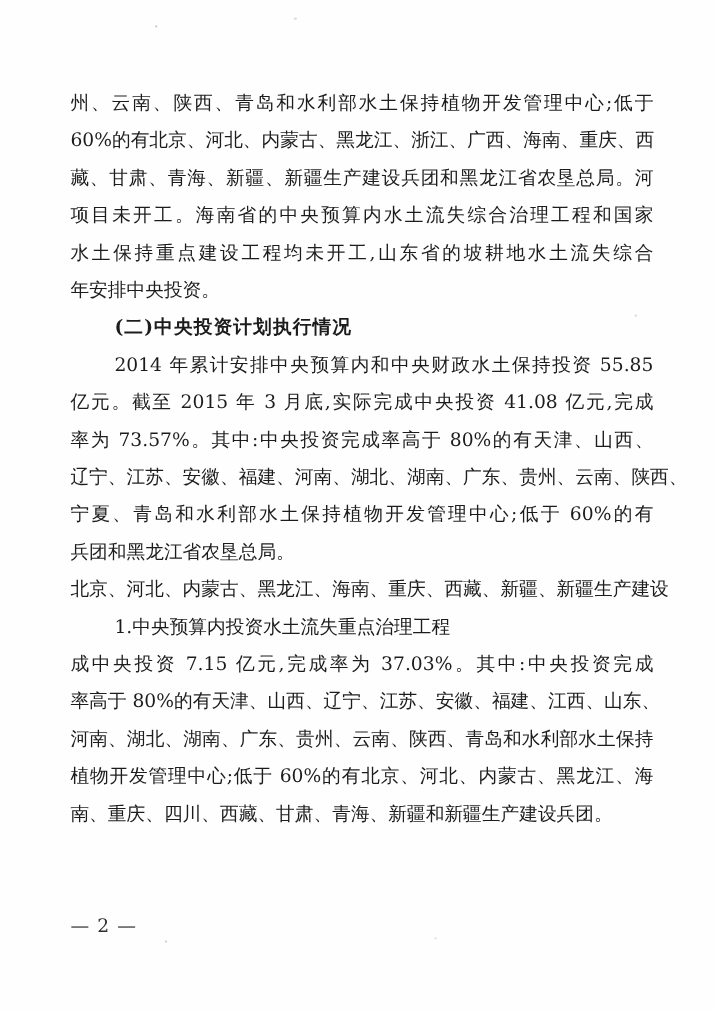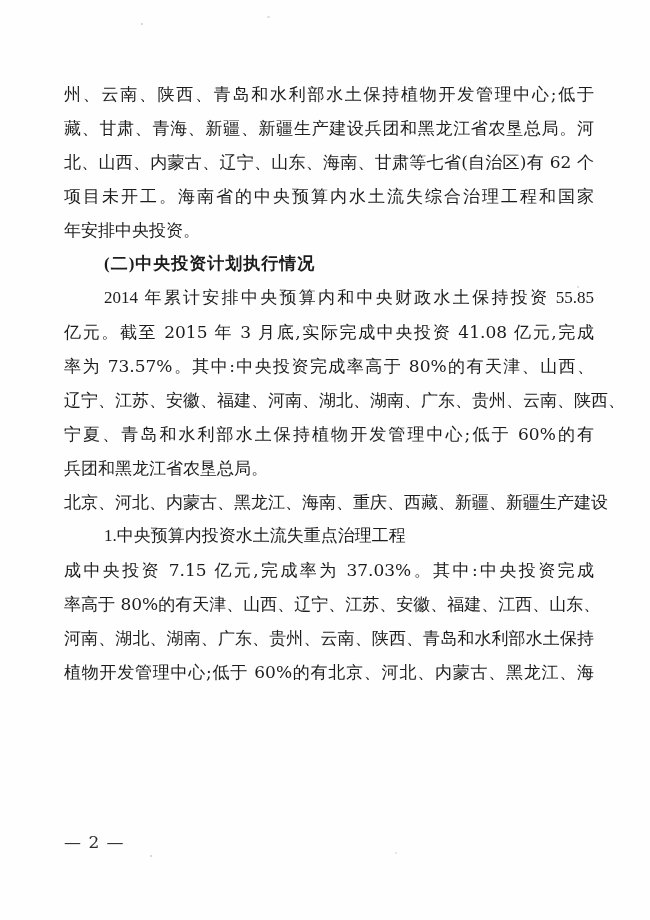--- a/index.html
+++ b/index.html
@@ -30,21 +30,20 @@
     text-align: justify;
     text-align-last: justify;
     font-feature-settings: "halt" 1;
   }
   .line.last {
     text-align: left;
     text-align-last: left;
   }
   .line.ind {
     padding-left: 40px;
-    font-family: Liberation Serif, serif;
   }
   .line.bold {
     font-weight: 700;
     letter-spacing: 1px;
   }
   .footer {
     position: absolute;
     left: 64px;
     top: 834px;
     font-size: 17px;
@@ -61,37 +60,39 @@
   .s3 { left: 150px; top: 855px; width: 2px; height: 2px; background: #cccccc; }
   .s4 { left: 577px; top: 286px; width: 2px; height: 2px; background: #d6d6d6; }
   .s5 { left: 395px; top: 852px; width: 2px; height: 2px; background: #e0e0e0; }
 </style>
 </head>
 <body>
 
 <div class="page">
   <div class="content">
       <div class="line">州、云南、陕西、青岛和水利部水土保持植物开发管理中心;低于</div>
+      <div class="line">60%的有北京、河北、内蒙古、黑龙江、浙江、广西、海南、重庆、西</div>
       <div class="line">藏、甘肃、青海、新疆、新疆生产建设兵团和黑龙江省农垦总局。河</div>
-      <div class="line">北、山西、内蒙古、辽宁、山东、海南、甘肃等七省(自治区)有 62 个</div>
       <div class="line">项目未开工。海南省的中央预算内水土流失综合治理工程和国家</div>
+      <div class="line">水土保持重点建设工程均未开工,山东省的坡耕地水土流失综合</div>
       <div class="line last">年安排中央投资。</div>
       <div class="line last ind bold">(二)中央投资计划执行情况</div>
       <div class="line ind">2014 年累计安排中央预算内和中央财政水土保持投资 55.85</div>
       <div class="line">亿元。截至 2015 年 3 月底,实际完成中央投资 41.08 亿元,完成</div>
       <div class="line">率为 73.57%。其中:中央投资完成率高于 80%的有天津、山西、</div>
       <div class="line">辽宁、江苏、安徽、福建、河南、湖北、湖南、广东、贵州、云南、陕西、</div>
       <div class="line">宁夏、青岛和水利部水土保持植物开发管理中心;低于 60%的有</div>
       <div class="line last">兵团和黑龙江省农垦总局。</div>
       <div class="line">北京、河北、内蒙古、黑龙江、海南、重庆、西藏、新疆、新疆生产建设</div>
       <div class="line last ind">1.中央预算内投资水土流失重点治理工程</div>
       <div class="line">成中央投资 7.15 亿元,完成率为 37.03%。其中:中央投资完成</div>
       <div class="line">率高于 80%的有天津、山西、辽宁、江苏、安徽、福建、江西、山东、</div>
       <div class="line">河南、湖北、湖南、广东、贵州、云南、陕西、青岛和水利部水土保持</div>
       <div class="line">植物开发管理中心;低于 60%的有北京、河北、内蒙古、黑龙江、海</div>
+      <div class="line last">南、重庆、四川、西藏、甘肃、青海、新疆和新疆生产建设兵团。</div>
     </div>
   <div class="footer">— 2 —</div>
   <div class="speck s1"></div>
   <div class="speck s2"></div>
   <div class="speck s3"></div>
   <div class="speck s4"></div>
   <div class="speck s5"></div>
 </div>
 
 </body></html>

